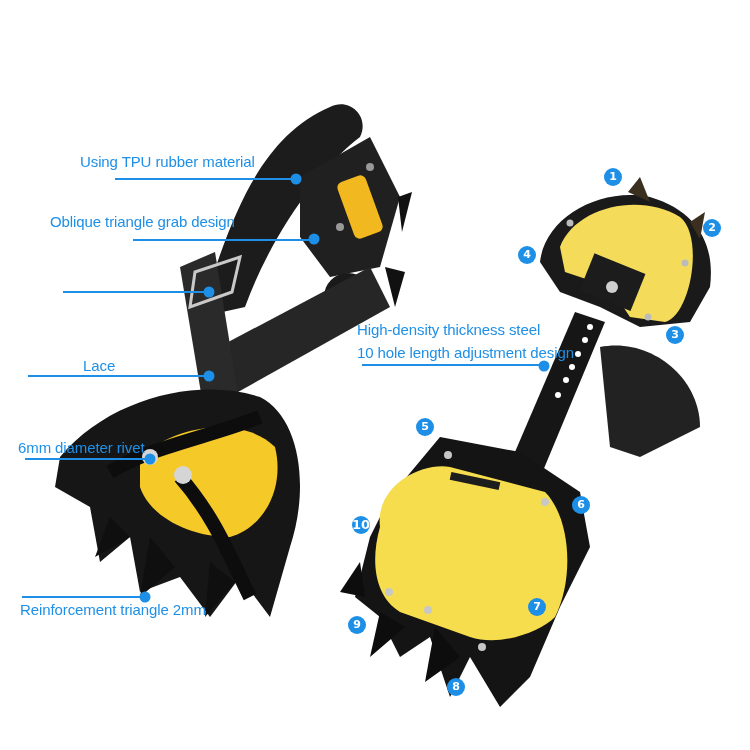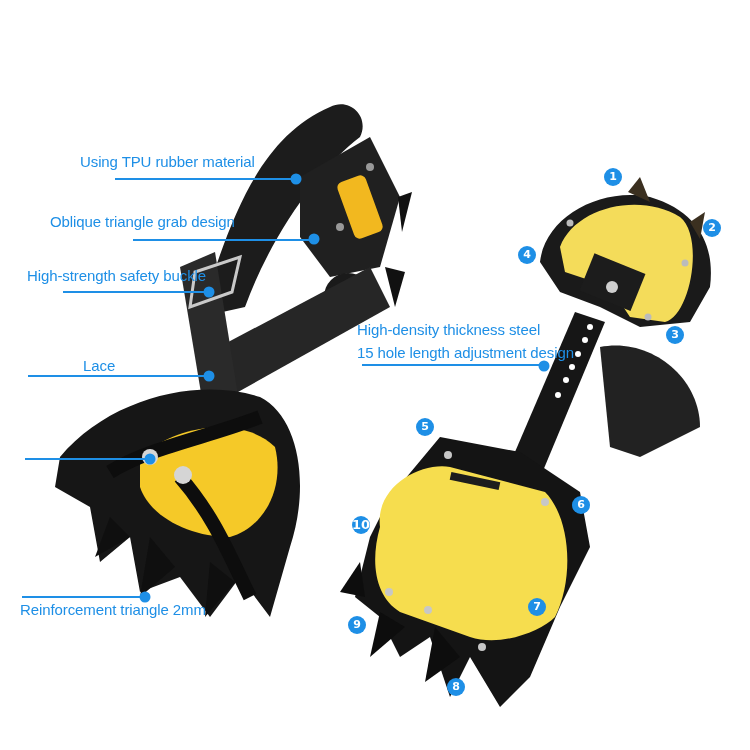--- a/index.html
+++ b/index.html
@@ -96,37 +96,37 @@
   </svg>
 
   <div class="label" style="left:80px; top:136px;">Using TPU rubber material</div>
   <div class="leader" style="left:115px; top:161px; width:180px;"></div>
   <div class="dot" style="left:296px; top:162px;"></div>
 
   <div class="label" style="left:50px; top:196px;text-align:right;">Oblique triangle grab design</div>
   <div class="leader" style="left:133px; top:222px; width:180px;"></div>
   <div class="dot" style="left:314px; top:222px;"></div>
 
-  <div class="label" style="left:27px; top:250px;">High-strength safety buckle</div>
   <div class="leader" style="left:63px; top:274px; width:145px;"></div>
   <div class="dot" style="left:209px; top:275px;"></div>
 
   <div class="label" style="left:83px; top:340px;">Lace</div>
   <div class="leader" style="left:28px; top:358px; width:180px;"></div>
   <div class="dot" style="left:209px; top:359px;"></div>
 
+  <div class="label" style="left:18px; top:422px;">6mm diameter rivet</div>
   <div class="leader" style="left:25px; top:441px; width:125px;"></div>
   <div class="dot" style="left:150px; top:442px;"></div>
 
   <div class="leader" style="left:22px; top:579px; width:122px;"></div>
   <div class="dot" style="left:145px; top:580px;"></div>
   <div class="label" style="left:20px; top:584px;">Reinforcement triangle 2mm</div>
 
   <div class="label" style="left:357px; top:304px;">High-density thickness steel</div>
-  <div class="label" style="left:357px; top:327px;">15 hole length adjustment design</div>
+  <div class="label" style="left:357px; top:327px;">10 hole length adjustment design</div>
   <div class="leader" style="left:362px; top:347px; width:180px;"></div>
   <div class="dot" style="left:544px; top:349px;"></div>
 
   <div class="num" style="left:613px; top:160px;">1</div>
   <div class="num" style="left:712px; top:211px;">2</div>
   <div class="num" style="left:675px; top:318px;">3</div>
   <div class="num" style="left:527px; top:238px;">4</div>
   <div class="num" style="left:425px; top:410px;">5</div>
   <div class="num" style="left:581px; top:488px;">6</div>
   <div class="num" style="left:537px; top:590px;">7</div>

